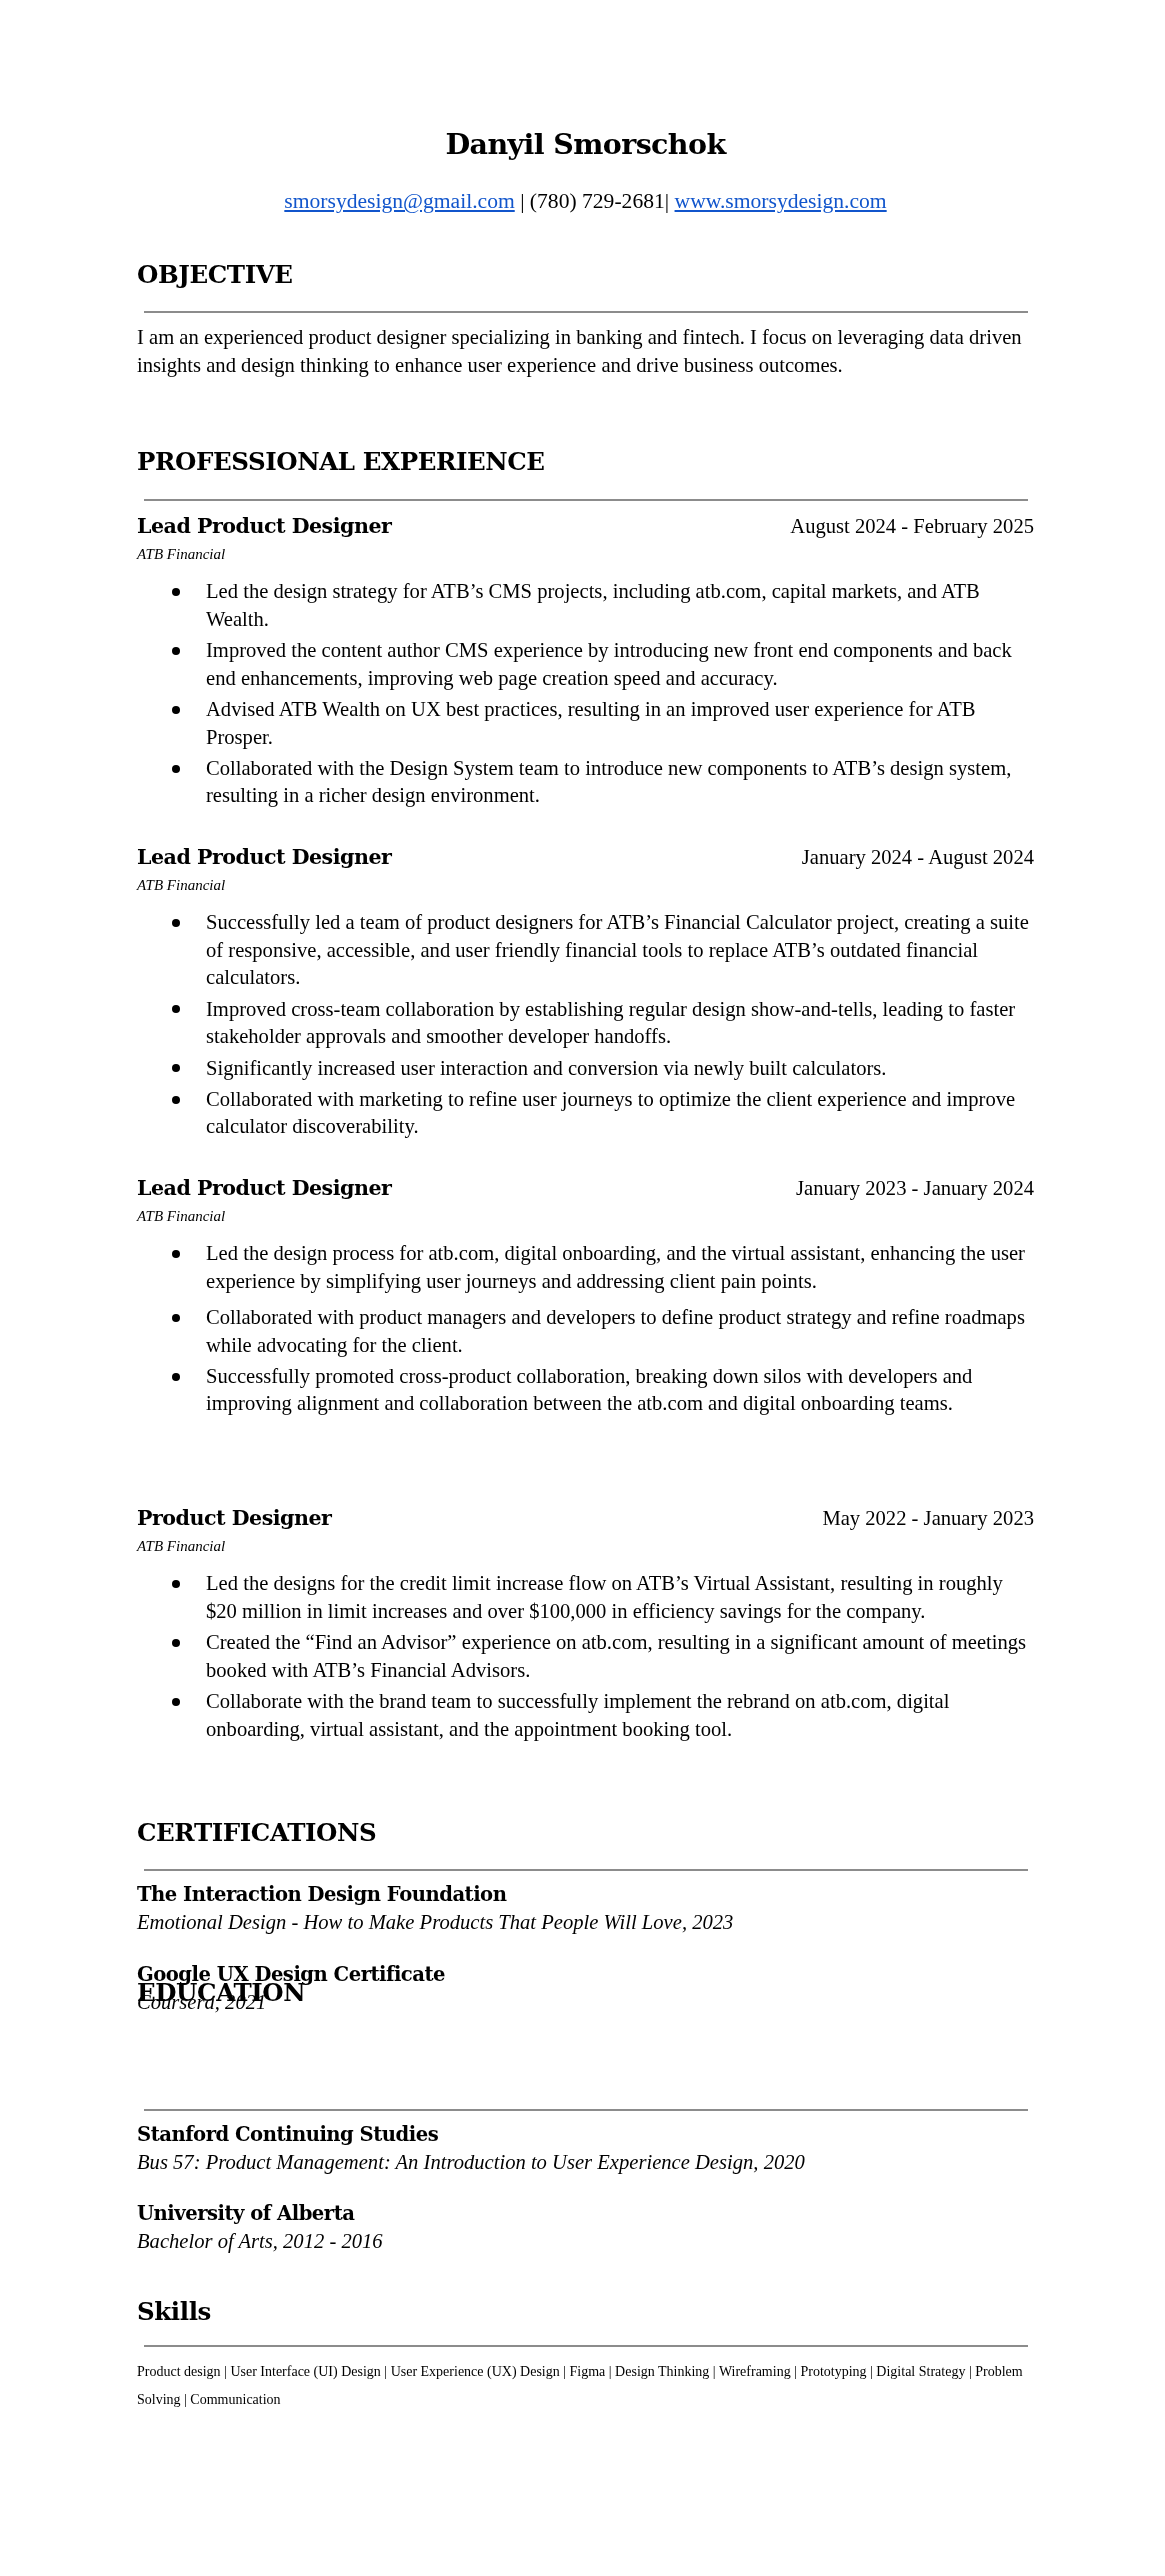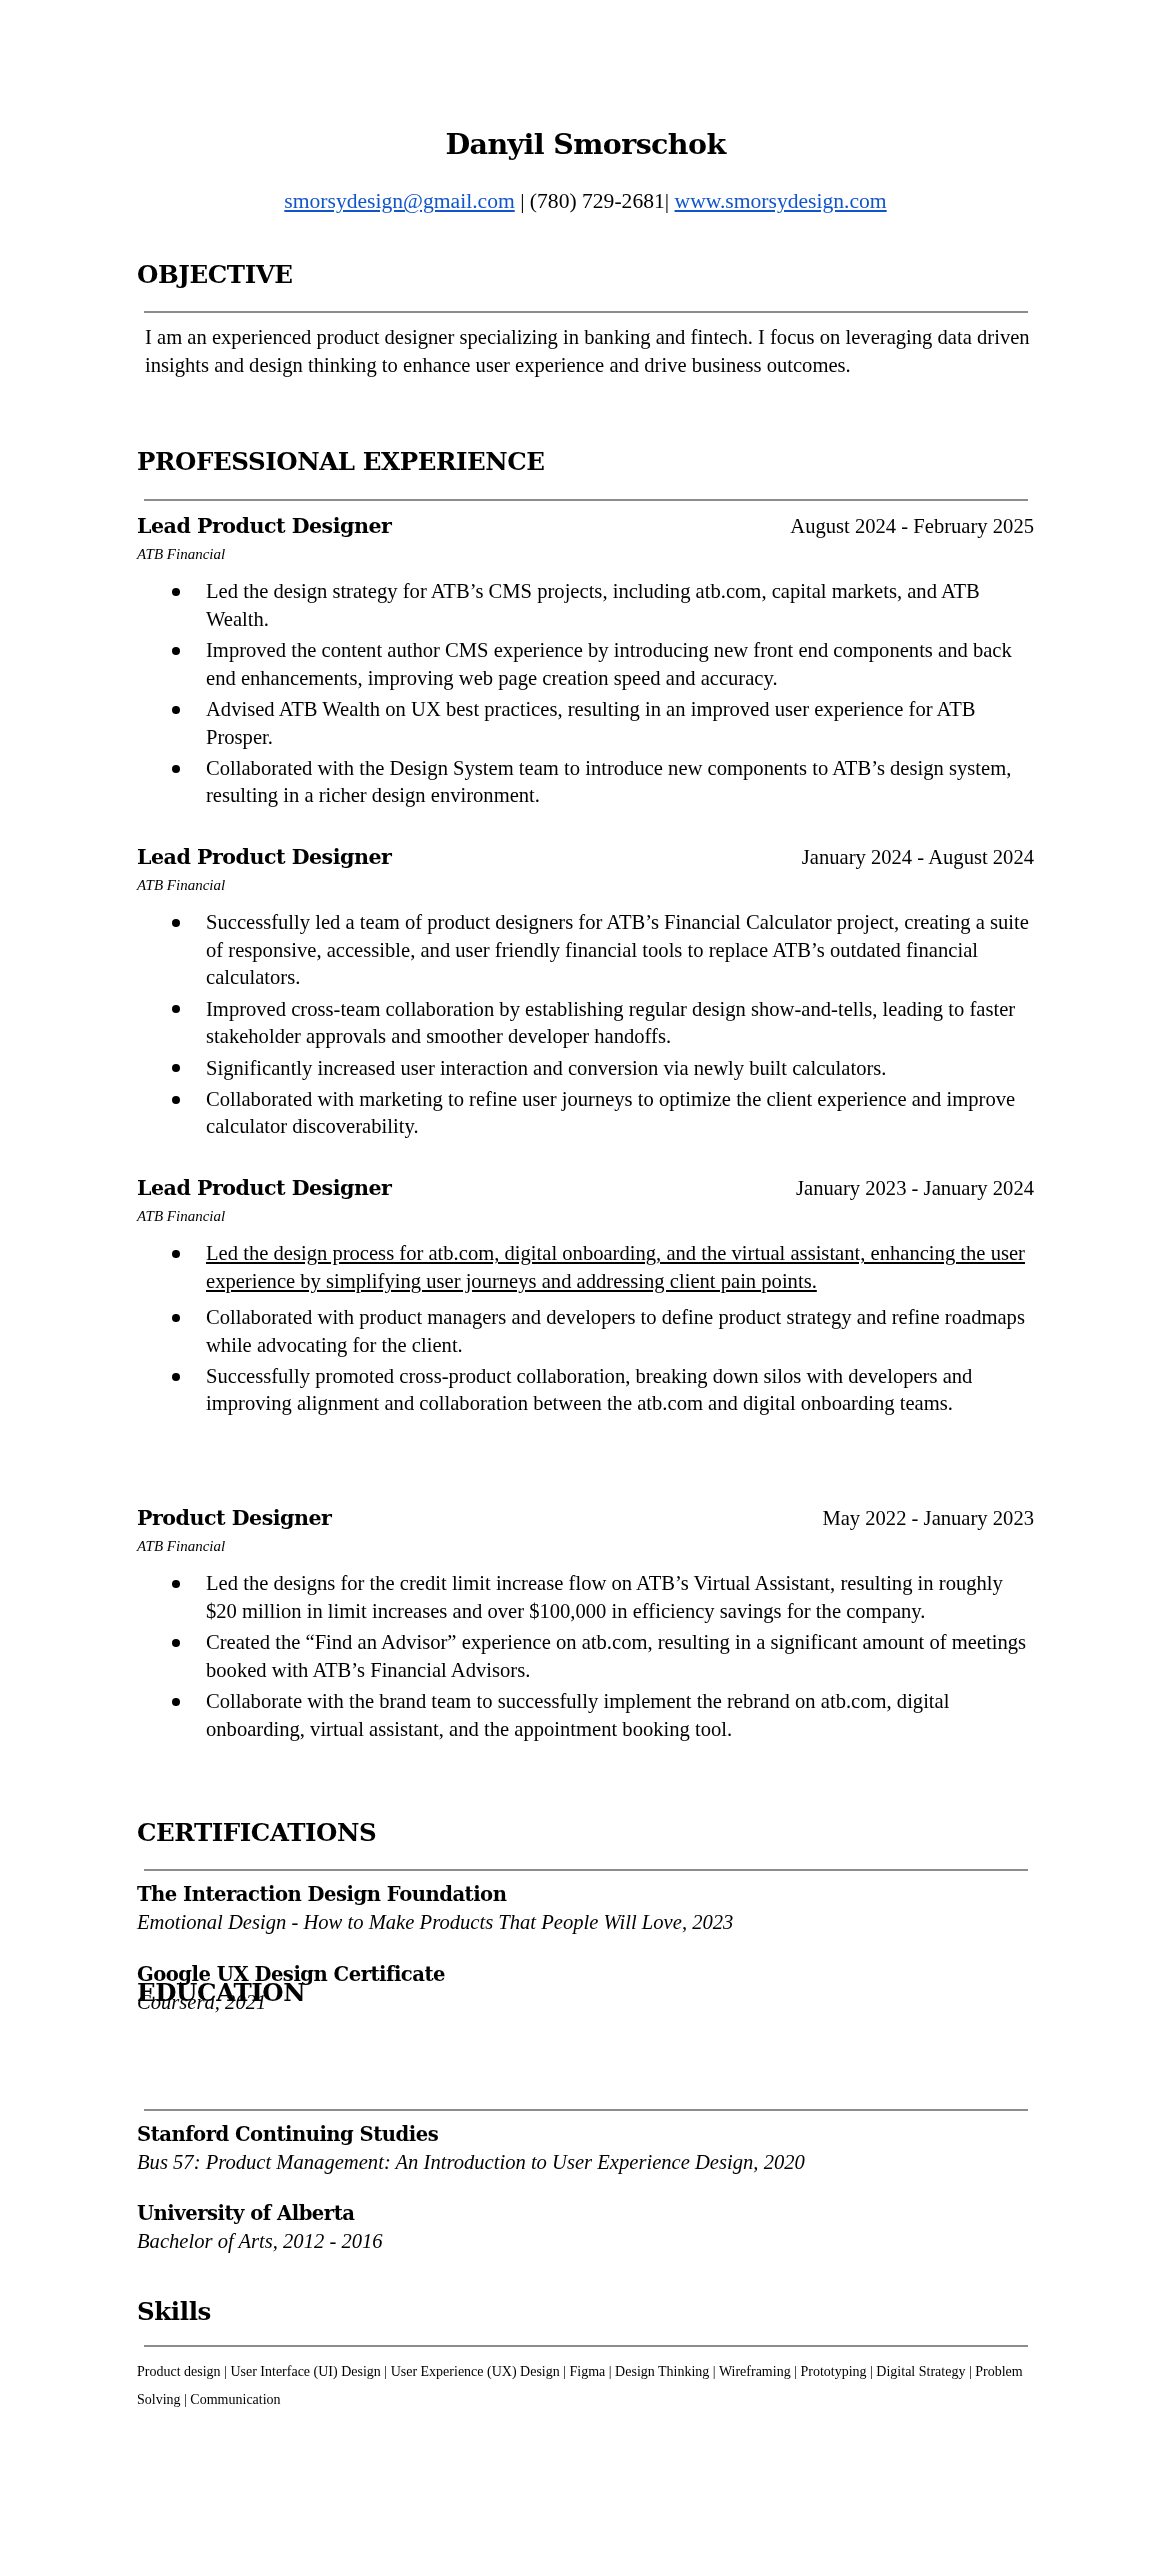--- a/index.html
+++ b/index.html
@@ -49,21 +49,21 @@
     }
     .rule {
       position: absolute;
       left: 6.9px;
       width: 884px;
       height: 0;
       border-top: 2px solid #8c8c8c;
     }
     .para {
       position: absolute;
-      left: 8px;
+      left: 0;
       width: 897px;
       font-family: "Liberation Serif", serif;
       font-size: 20.6px;
       line-height: 27.5px;
     }
     .job {
       position: absolute;
       left: 0;
       width: 897px;
     }
@@ -186,21 +186,21 @@
     </ul>
   </div>
 
   <div class="job" style="top:1174px;">
     <div class="job-head">
       <span class="job-title">Lead Product Designer</span>
       <span class="job-dates">January 2023 - January 2024</span>
     </div>
     <div class="job-company">ATB Financial</div>
     <ul class="bullets">
-      <li style="margin-bottom:8.8px;text-decoration:underline;"><span class="dot"></span><span>Led the design process for atb.com, digital onboarding, and the virtual assistant, enhancing the user experience by simplifying user journeys and addressing client pain points.</span></li>
+      <li style="margin-bottom:8.8px;"><span class="dot"></span><span>Led the design process for atb.com, digital onboarding, and the virtual assistant, enhancing the user experience by simplifying user journeys and addressing client pain points.</span></li>
       <li><span class="dot"></span><span>Collaborated with product managers and developers to define product strategy and refine roadmaps while advocating for the client.</span></li>
       <li><span class="dot"></span><span>Successfully promoted cross-product collaboration, breaking down silos with developers and improving alignment and collaboration between the atb.com and digital onboarding teams.</span></li>
     </ul>
   </div>
 
   <div class="job" style="top:1504px;">
     <div class="job-head">
       <span class="job-title">Product Designer</span>
       <span class="job-dates">May 2022 - January 2023</span>
     </div>

